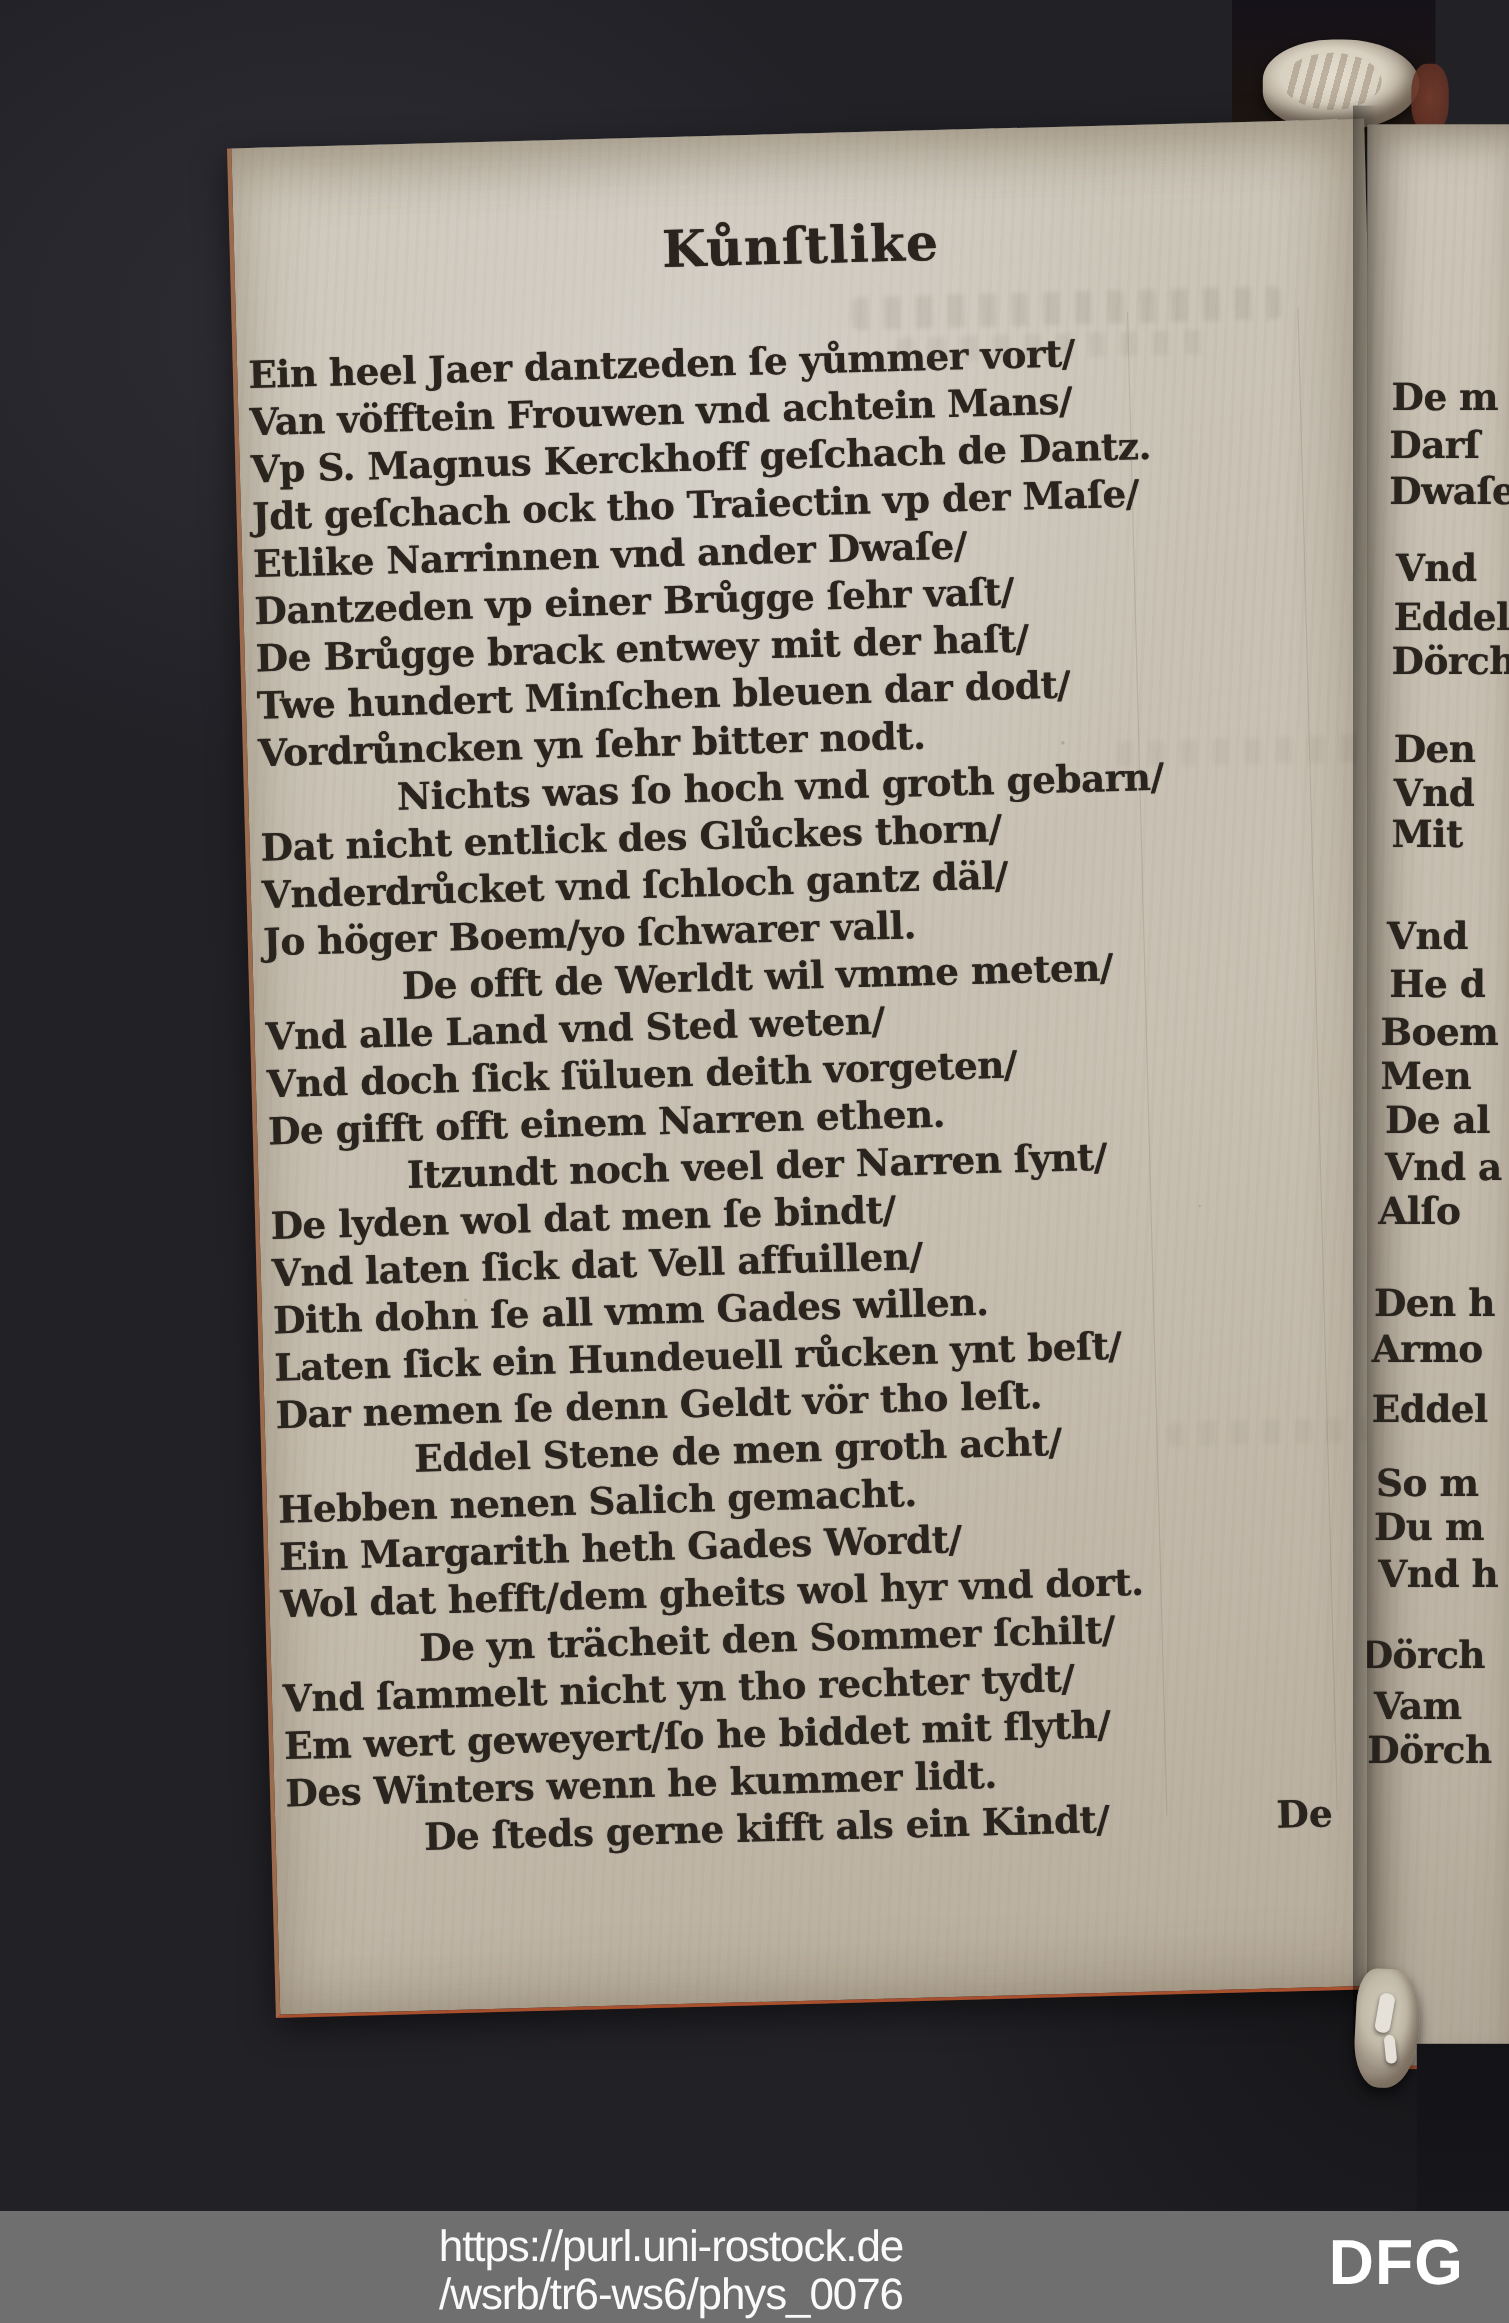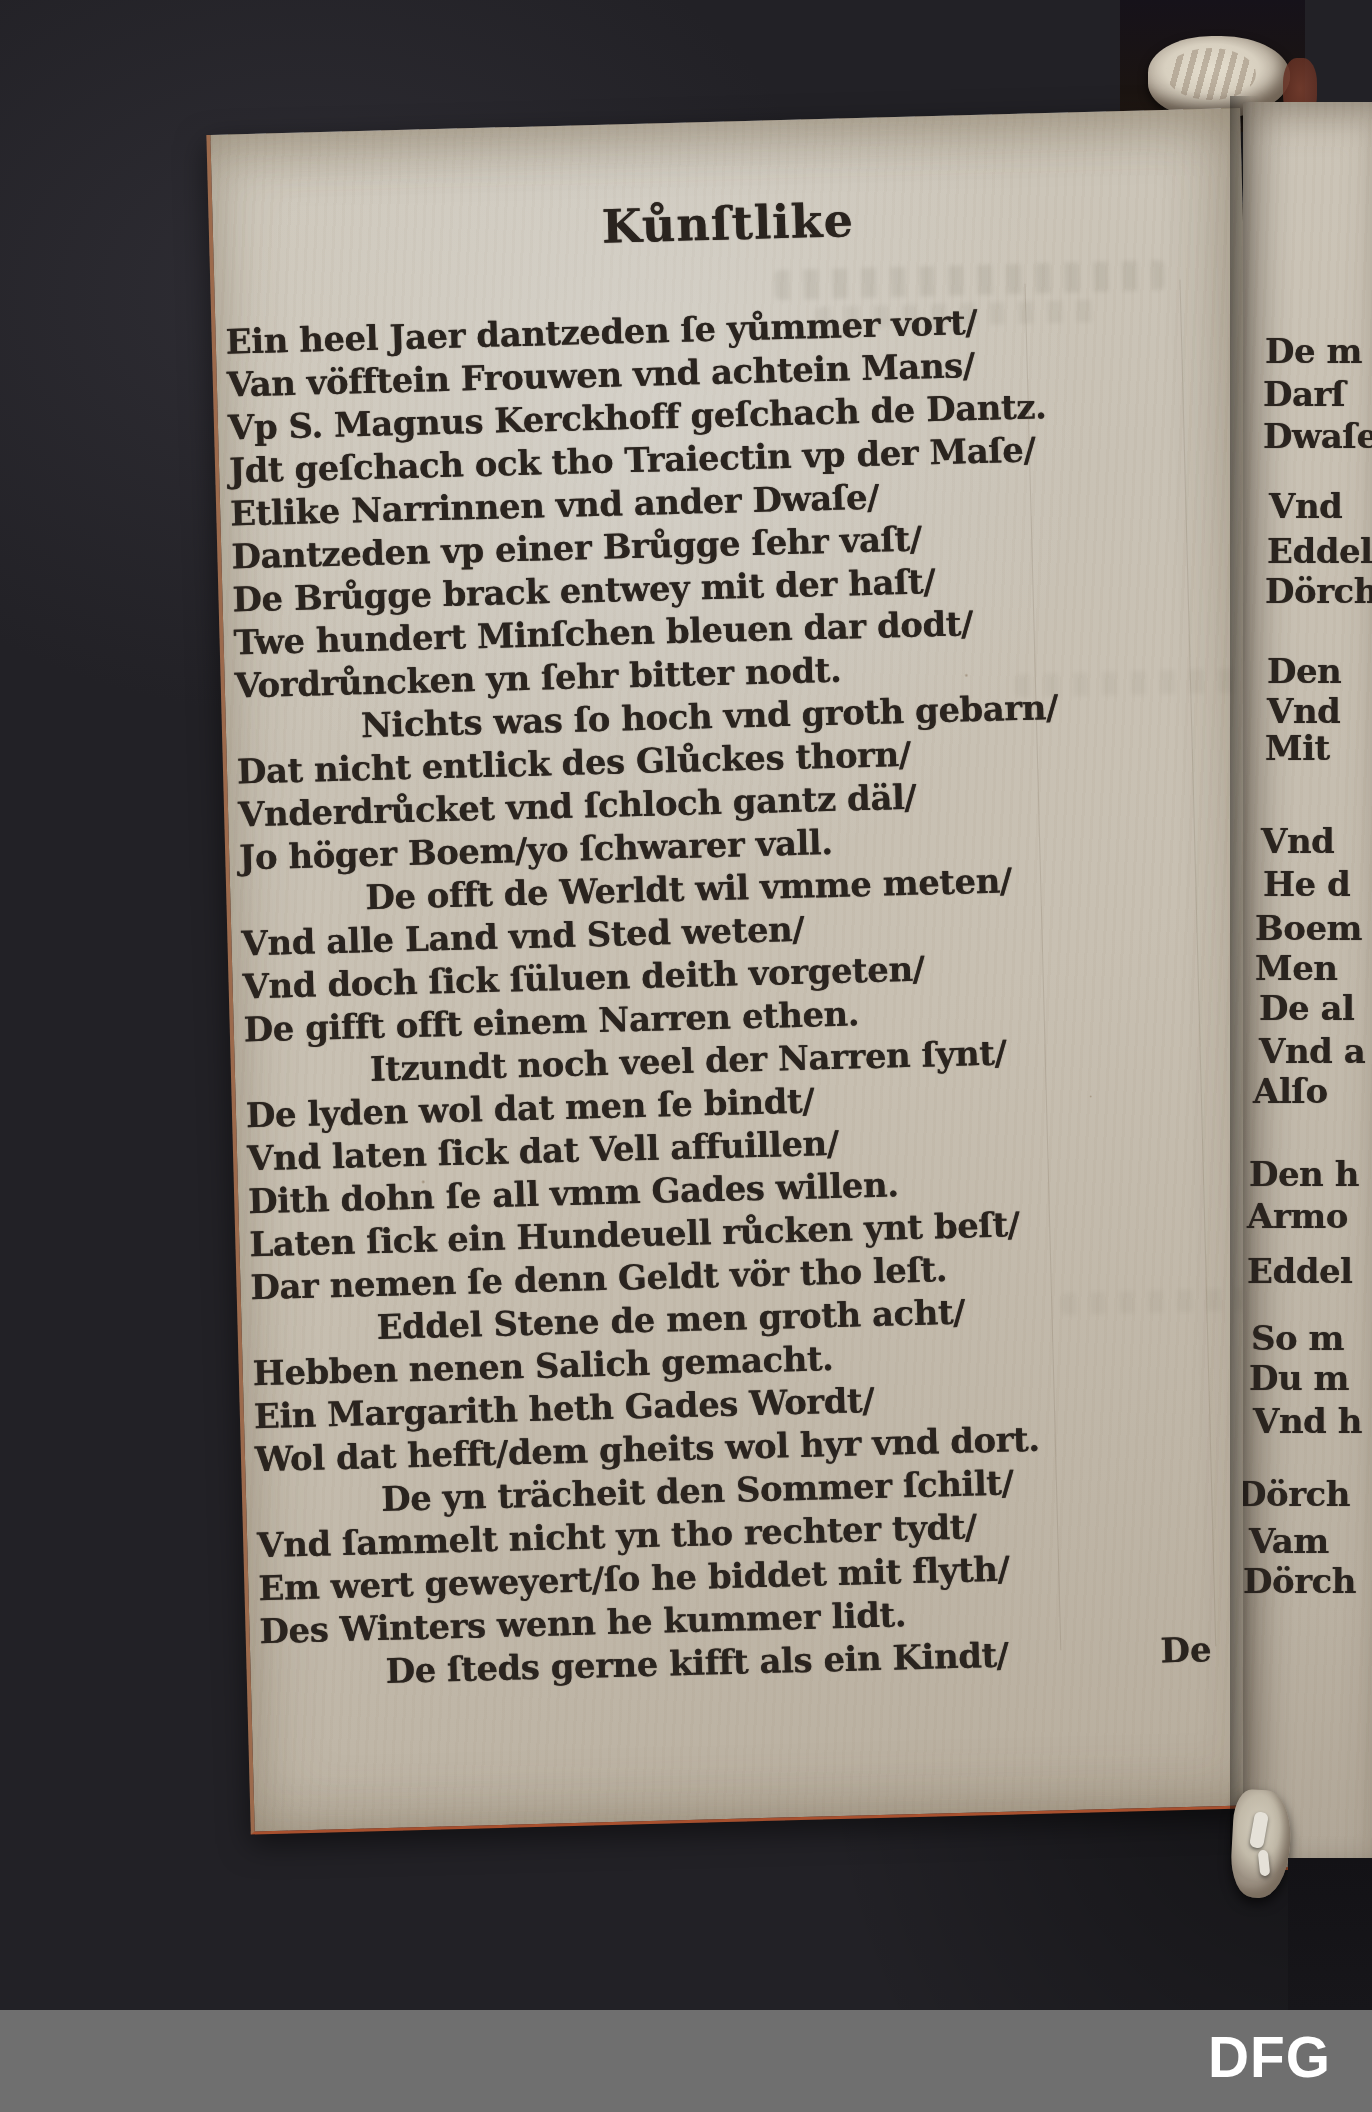--- a/index.html
+++ b/index.html
@@ -61,21 +61,21 @@
     font-size:34px;font-weight:700;line-height:43px;color:var(--ink);
     letter-spacing:-0.5px;text-shadow:0 0 1px rgba(45,35,28,.75);
   }
   .vline.indent{padding-left:125px}
   .catchword{
     position:absolute;left:910px;top:1520px;font-size:34px;font-weight:700;color:var(--ink);
     text-shadow:0 0 1px rgba(45,35,28,.75);
   }
   
   .right-page{
-    position:absolute;left:1243px;top:102px;width:129px;height:1768px;overflow:hidden;
+    position:absolute;left:1243px;top:113px;width:129px;height:1768px;overflow:hidden;
     background:
       repeating-linear-gradient(92deg, rgba(140,120,95,.05) 0 3px, rgba(0,0,0,0) 3px 9px),
       linear-gradient(170deg,#ccc5b8 0%,var(--paper-right) 45%,#bab1a2 85%,#b0a697 100%);
     border-bottom:3px solid var(--edge-red);
     box-shadow:inset 20px 0 30px rgba(40,30,20,.30), inset 0 24px 30px rgba(110,95,75,.25);
   }
   .frag{
     position:absolute;font-size:34px;font-weight:700;color:var(--ink);white-space:nowrap;
     letter-spacing:-0.5px;text-shadow:0 0 1px rgba(45,35,28,.75);line-height:40px;
   }
@@ -196,16 +196,20 @@
   </div>
 
   <div class="gutter-shadow"></div>
 
   <div class="spine-tag"></div>
   <div class="tag-thread" style="left:1252px;top:1812px;width:14px;height:36px;transform:rotate(10deg)"></div>
   <div class="tag-thread" style="left:1259px;top:1850px;width:10px;height:26px;transform:rotate(-6deg)"></div>
   <div class="spine-dark-below"></div>
 
   <div class="footer-bar">
+    <div class="purl">
+      <div>https://purl.uni-rostock.de</div>
+      <div>/wsrb/tr6-ws6/phys_0076</div>
+    </div>
     <div class="dfg">DFG</div>
   </div>
 
 </div>
 
 </body></html>

